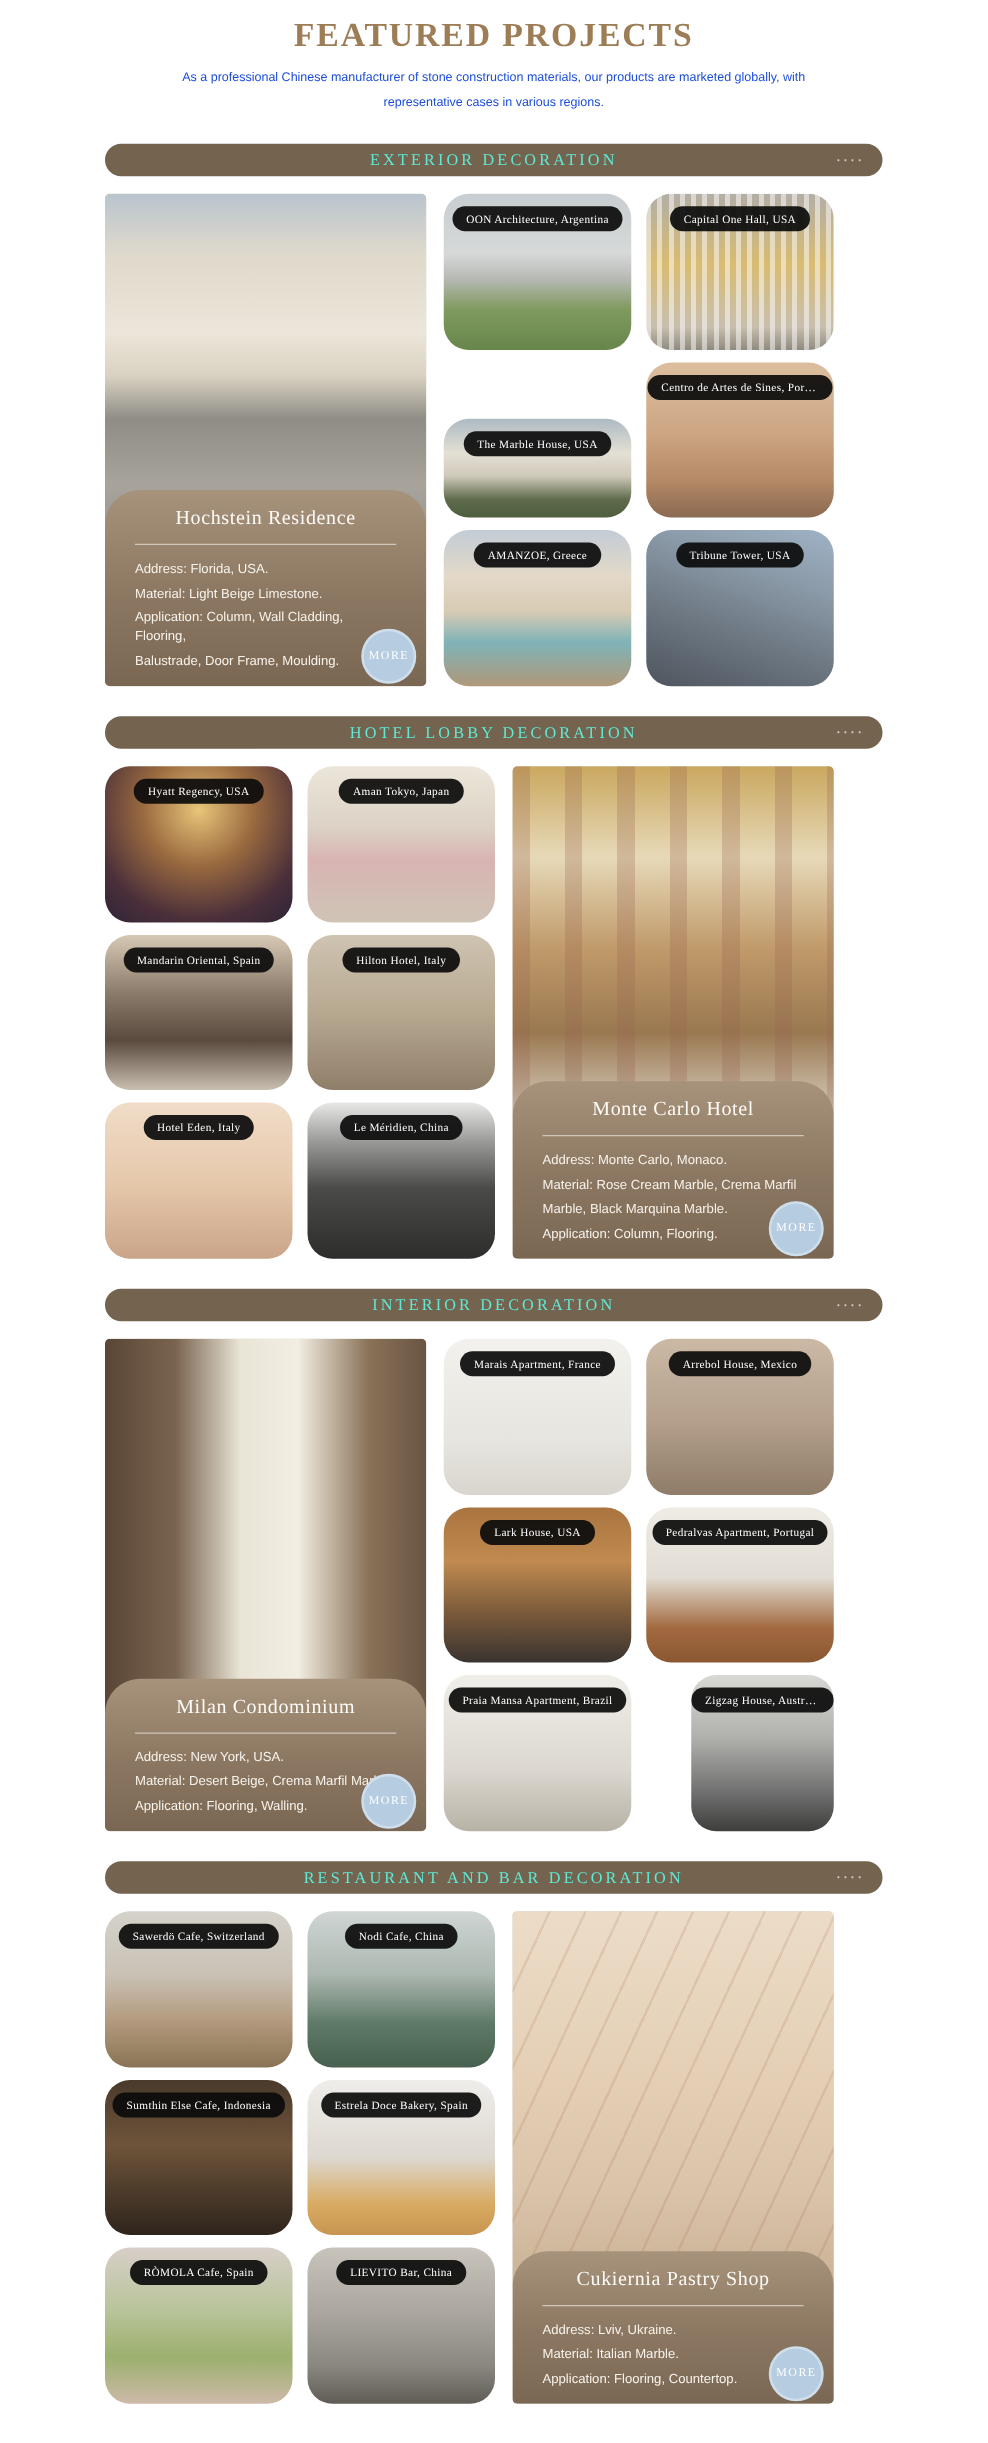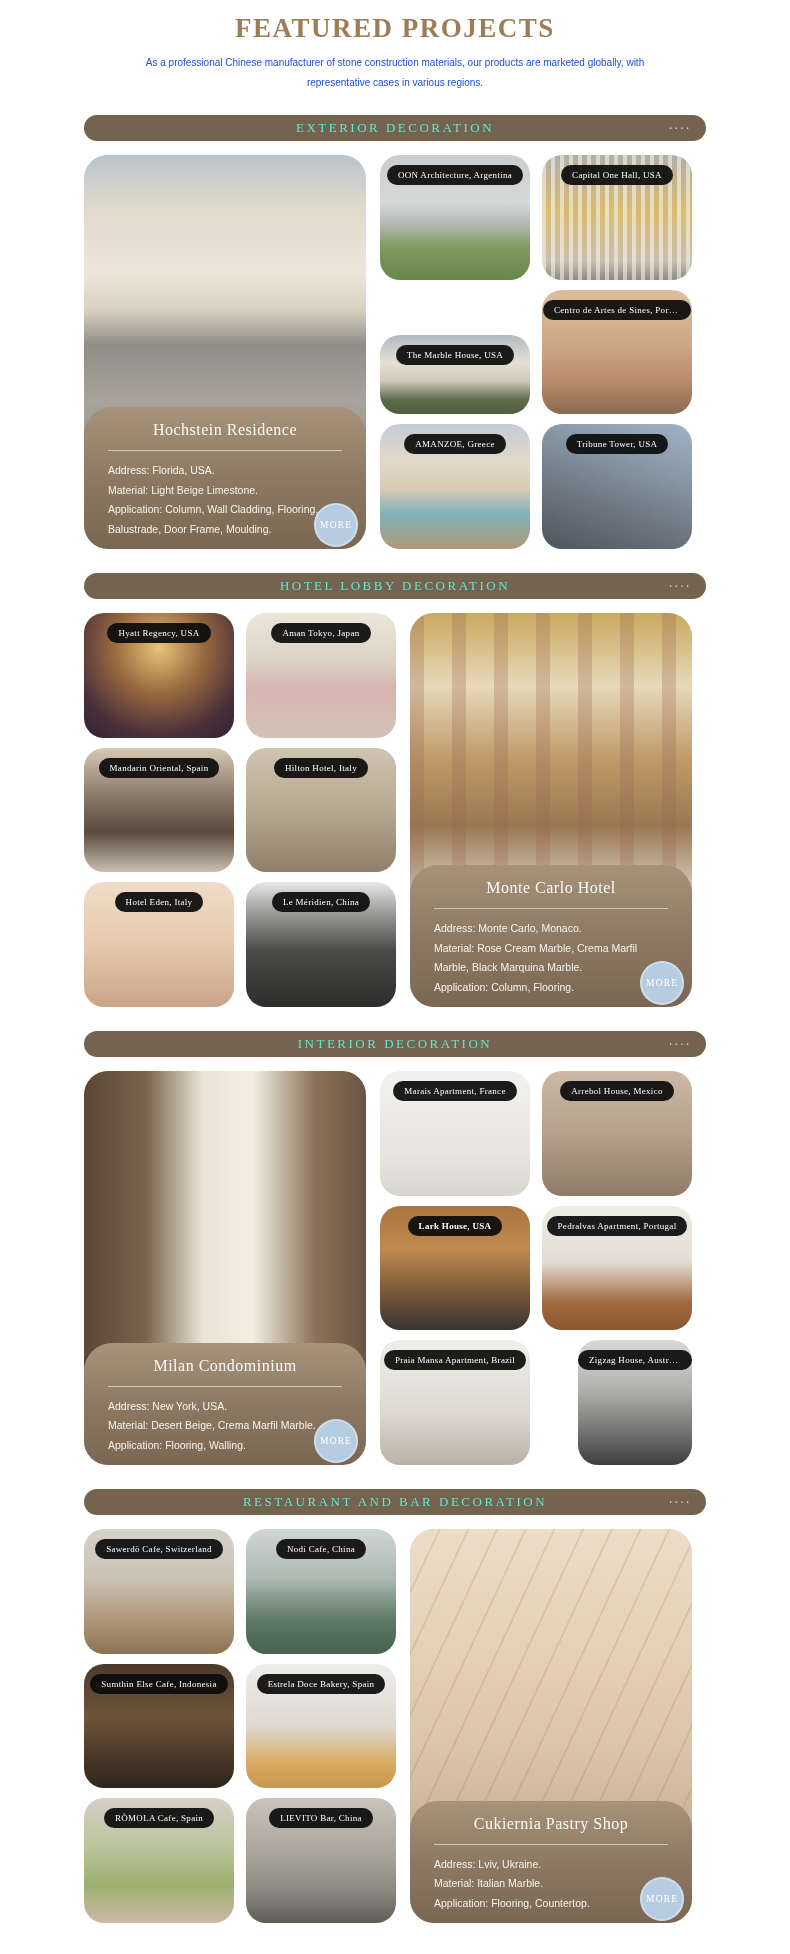--- a/index.html
+++ b/index.html
@@ -22,21 +22,21 @@
 
   
   .cards { display:flex; gap:14px; height:394px; }
   .grid { display:grid; grid-template-columns:150px 150px; grid-auto-rows:1fr; gap:10px 12px; width:312px; }
   .small-card { border-radius:20px; position:relative; overflow:hidden; display:flex;
     justify-content:center; align-items:flex-start; cursor:pointer; }
   .tag { margin-top:10px; background:rgba(12,12,12,.93); color:#ffffff; font-family:"Liberation Serif", serif;
     font-size:9px; letter-spacing:.3px; padding:5px 11px; border-radius:12px; white-space:nowrap;
     max-width:126px; overflow:hidden; text-overflow:ellipsis; }
 
-  .big-card { width:282px; border-radius:24px; overflow:hidden; display:flex; flex-direction:column;
+  .big-card { width:257px; border-radius:4px; overflow:hidden; display:flex; flex-direction:column;
     cursor:pointer; background:#d8d2c6; }
   .big-photo { flex:1; }
   .big-info { position:relative; margin-top:-28px; border-radius:28px 28px 0 0;
     background:linear-gradient(180deg,#a7927b 0%, #8b7761 55%, #7a6753 100%);
     padding:14px 24px 8px 24px; color:#fff; }
   .big-title { font-family:"Liberation Serif", serif; font-size:16px; font-weight:400; text-align:center;
     letter-spacing:.5px; margin:0 0 11px 0; color:#fdfbf7; }
   .divider { height:1px; background:rgba(255,255,255,.55); margin:0 0 12px 0; }
   .detail { font-size:10.5px; line-height:15px; margin:0 0 4.5px 0; color:#f7f3ec; }
   .more-btn { position:absolute; right:8px; bottom:2px; width:44px; height:44px; border-radius:50%;
@@ -54,21 +54,21 @@
   .img-hyatt { background:radial-gradient(circle at 50% 28%,#e8c57a 0%,#9a6a3f 38%,#4a2f3a 75%,#2e2437 100%); }
   .img-aman { background:linear-gradient(180deg,#ece6da 0%,#dcd3c6 38%,#d8b4b2 60%,#cfc4b6 100%); }
   .img-mandarin { background:linear-gradient(180deg,#d6c9b4 0%,#8a7a6a 38%,#5a4a3e 68%,#c9bfb0 100%); }
   .img-hilton { background:linear-gradient(180deg,#cfc4b2 0%,#b7a890 50%,#8f7f6a 100%); }
   .img-eden { background:linear-gradient(180deg,#f0dcc8 0%,#e6c9ac 50%,#caa488 100%); }
   .img-meridien { background:linear-gradient(180deg,#e8e8e6 0%,#9a9a98 25%,#4a4a48 55%,#2d2d2b 100%); }
   .img-monte-carlo { background:repeating-linear-gradient(90deg,rgba(150,100,80,.28) 0 14px,rgba(0,0,0,0) 14px 42px),linear-gradient(180deg,#caa85f 0%,#e7d9b8 26%,#c09a6a 52%,#9a7850 76%,#d8d0c2 100%); }
   .img-milan { background:linear-gradient(90deg,#5a4636 0%,#7a6450 22%,#e9e4d6 42%,#f2eee2 60%,#8a7258 82%,#6a5544 100%); }
   .img-marais { background:linear-gradient(180deg,#f2f1ed 0%,#e7e5df 65%,#d8d5ce 100%); }
   .img-arrebol { background:linear-gradient(180deg,#cbb9a6 0%,#b5a18c 50%,#8f7c68 100%); }
-  .img-lark { background:linear-gradient(180deg,#a9743f 0%,#c08a50 35%,#7a5a3a 68%,#3a3330 100%);font-weight:bold; }
+  .img-lark { background:linear-gradient(180deg,#a9743f 0%,#c08a50 35%,#7a5a3a 68%,#3a3330 100%); }
   .img-pedralvas { background:linear-gradient(180deg,#efece6 0%,#e2ddd4 45%,#a2693f 78%,#8a5732 100%); }
   .img-praia { background:linear-gradient(180deg,#f0eee9 0%,#dcd8d0 60%,#b8b2a6 100%); }
   .img-zigzag { background:linear-gradient(180deg,#d8d8d4 0%,#b0b0ac 40%,#707070 75%,#3e3e3c 100%);margin-left:36px; }
   .img-sawerdo { background:linear-gradient(180deg,#d5d2cb 0%,#c9c2b5 40%,#b39a7e 70%,#8a7354 100%); }
   .img-nodi { background:linear-gradient(180deg,#cfd6d4 0%,#adb8b2 40%,#5e7a66 72%,#47604f 100%); }
   .img-sumthin { background:linear-gradient(180deg,#4a3a2c 0%,#6e543a 42%,#2e241c 100%); }
   .img-estrela { background:linear-gradient(180deg,#efedea 0%,#ddd8d0 50%,#d9ab62 80%,#c89550 100%); }
   .img-romola { background:linear-gradient(180deg,#d8cfc8 0%,#b8c49a 40%,#9cb06e 70%,#cdb9a8 100%); }
   .img-lievito { background:linear-gradient(180deg,#c8c4bc 0%,#a8a49c 45%,#8a8880 75%,#5e5c54 100%); }
   .img-cukiernia { background:repeating-linear-gradient(115deg,rgba(160,100,60,.16) 0 2px,rgba(0,0,0,0) 2px 26px),linear-gradient(180deg,#ecdcc8 0%,#e4cfb5 45%,#d9c3a9 75%,#cbb296 100%); }

